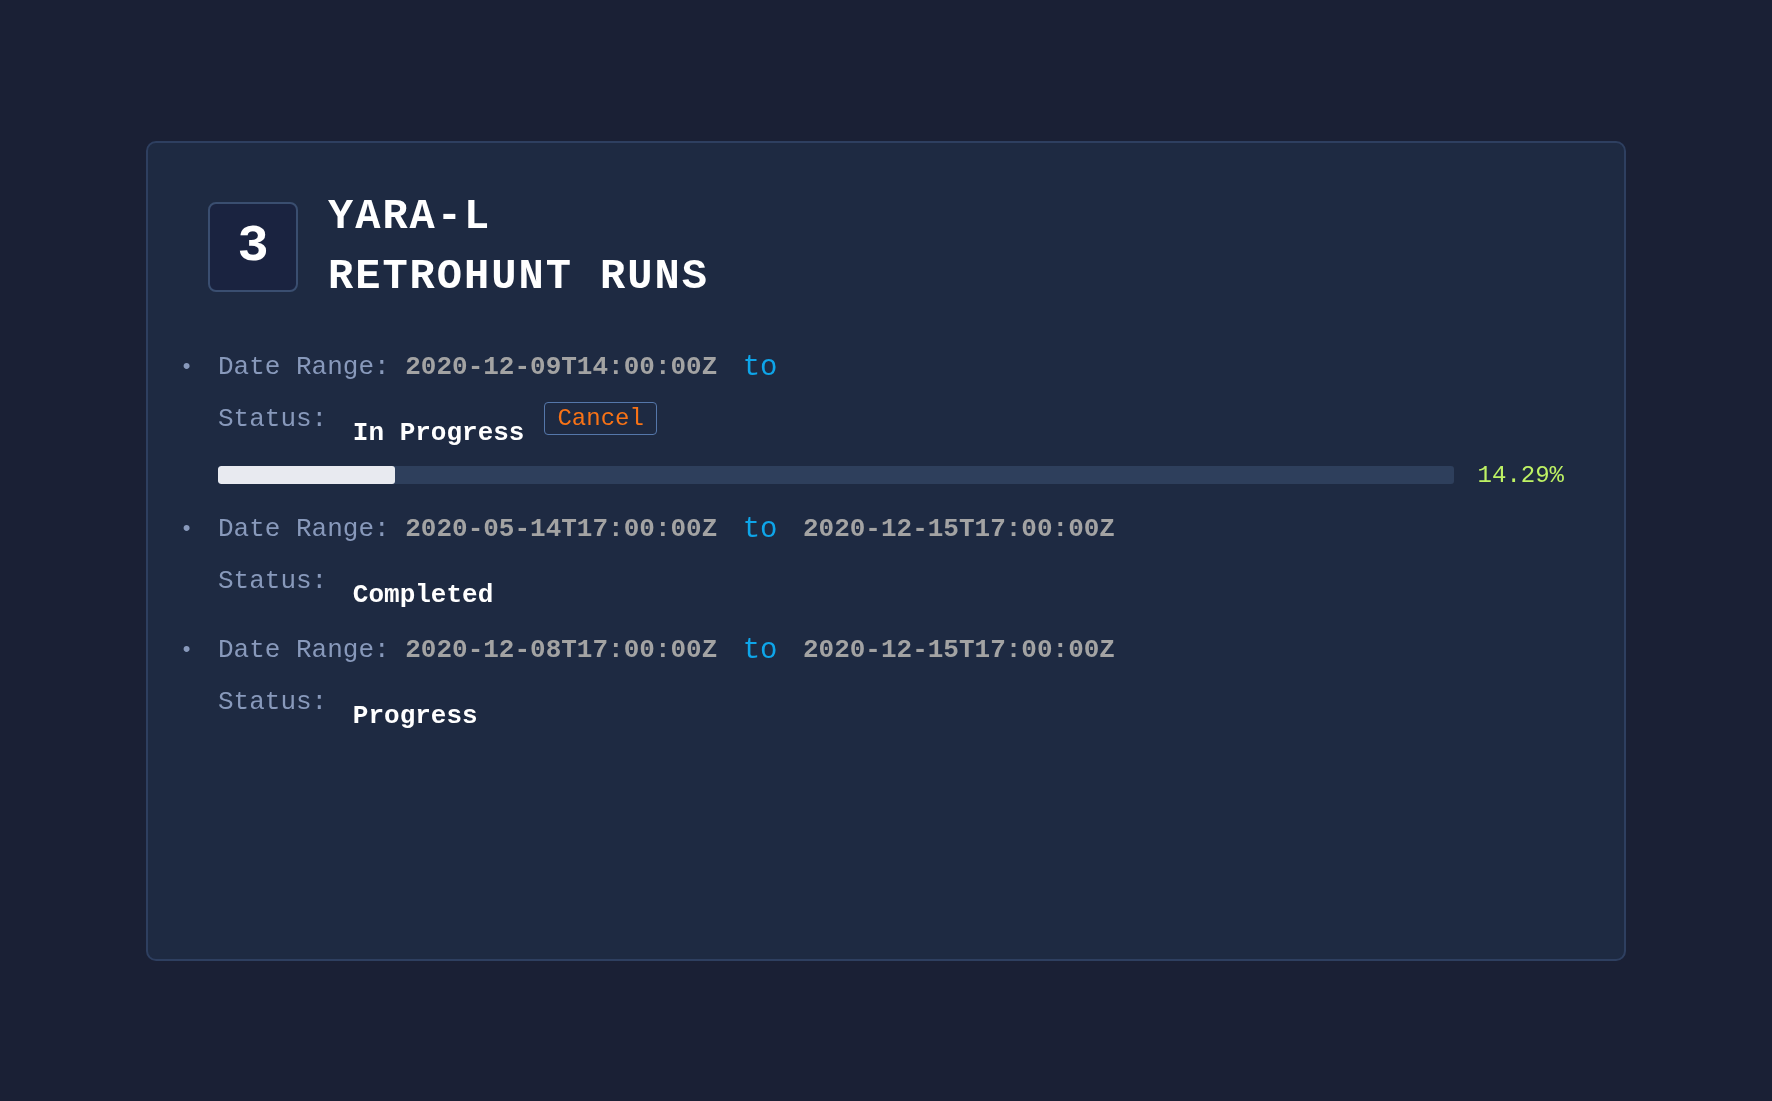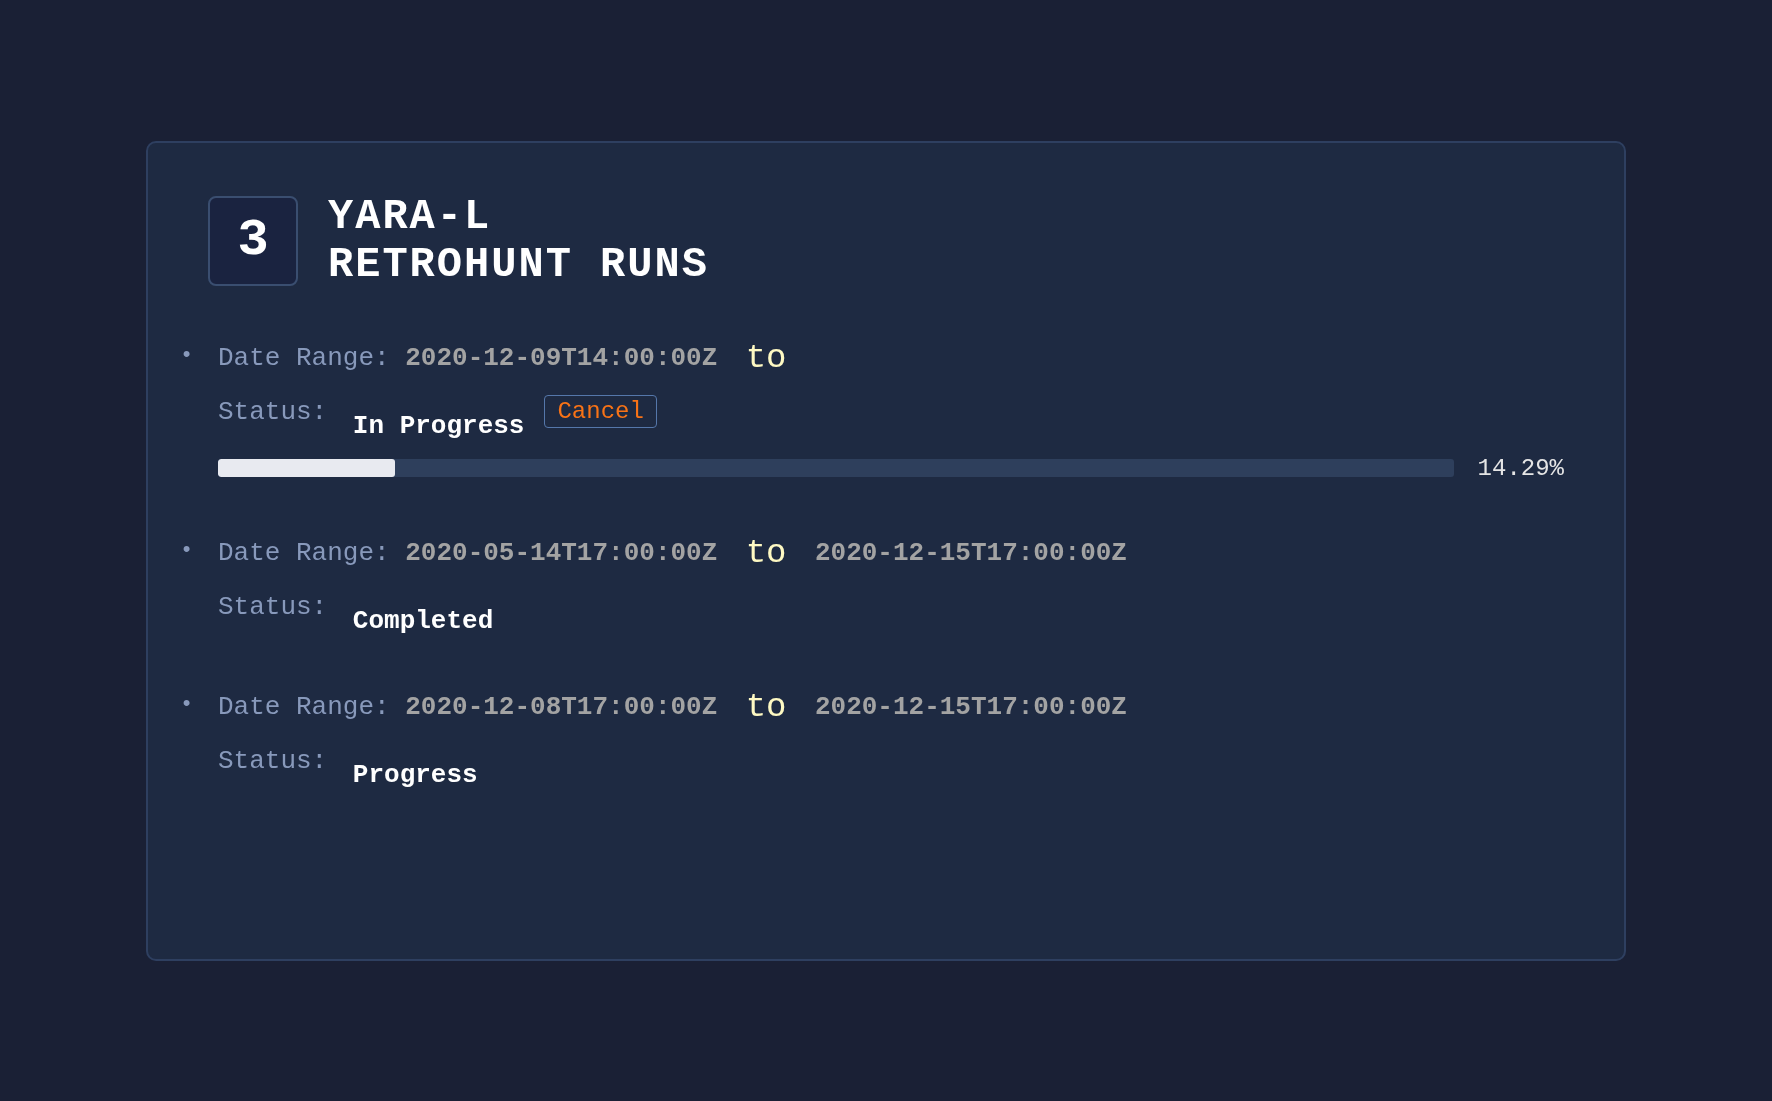--- a/index.html
+++ b/index.html
@@ -46,40 +46,41 @@
       font-size: 52px;
       font-weight: bold;
       color: #ffffff;
       font-family: 'Courier New', Courier, monospace;
       flex-shrink: 0;
     }
 
     .title-block {
       display: flex;
       flex-direction: column;
+      gap: 12px;
     }
 
     .title-line1 {
       font-size: 42px;
       font-weight: bold;
       color: #ffffff;
       letter-spacing: 2px;
     }
 
     .title-line2 {
       font-size: 42px;
       font-weight: bold;
       color: #ffffff;
       letter-spacing: 2px;
     }
 
     .runs-list {
       display: flex;
       flex-direction: column;
-      gap: 52px;
+      gap: 24px;
     }
 
     .run-item {
       display: flex;
       flex-direction: column;
       gap: 6px;
       padding-left: 10px;
       position: relative;
     }
 
@@ -106,23 +107,23 @@
     }
 
     .mono-value {
       color: #a3a3a3;
       font-family: 'Courier New', Courier, monospace;
       font-size: 26px;
       font-weight: bold;
     }
 
     .connector-word {
-      color: #fef9c3;
-      font-family: 'Courier New', Courier, monospace;
-      font-size: 34px;
+      color: #0ea5e9;
+      font-family: 'Courier New', Courier, monospace;
+      font-size: 29px;
       margin: 0 8px;
     }
 
     .status-line {
       display: flex;
       align-items: center;
       gap: 10px;
       font-size: 26px;
     }
 
@@ -161,21 +162,21 @@
       overflow: hidden;
     }
 
     .progress-bar-fill {
       height: 100%;
       background-color: #e8eaf0;
       border-radius: 3px;
     }
 
     .progress-percent {
-      color: #e5e5e5;
+      color: #bef264;
       font-family: 'Courier New', Courier, monospace;
       font-size: 24px;
       white-space: nowrap;
       min-width: 90px;
       text-align: right;
     }
   </style>
 </head>
 <body>
 

